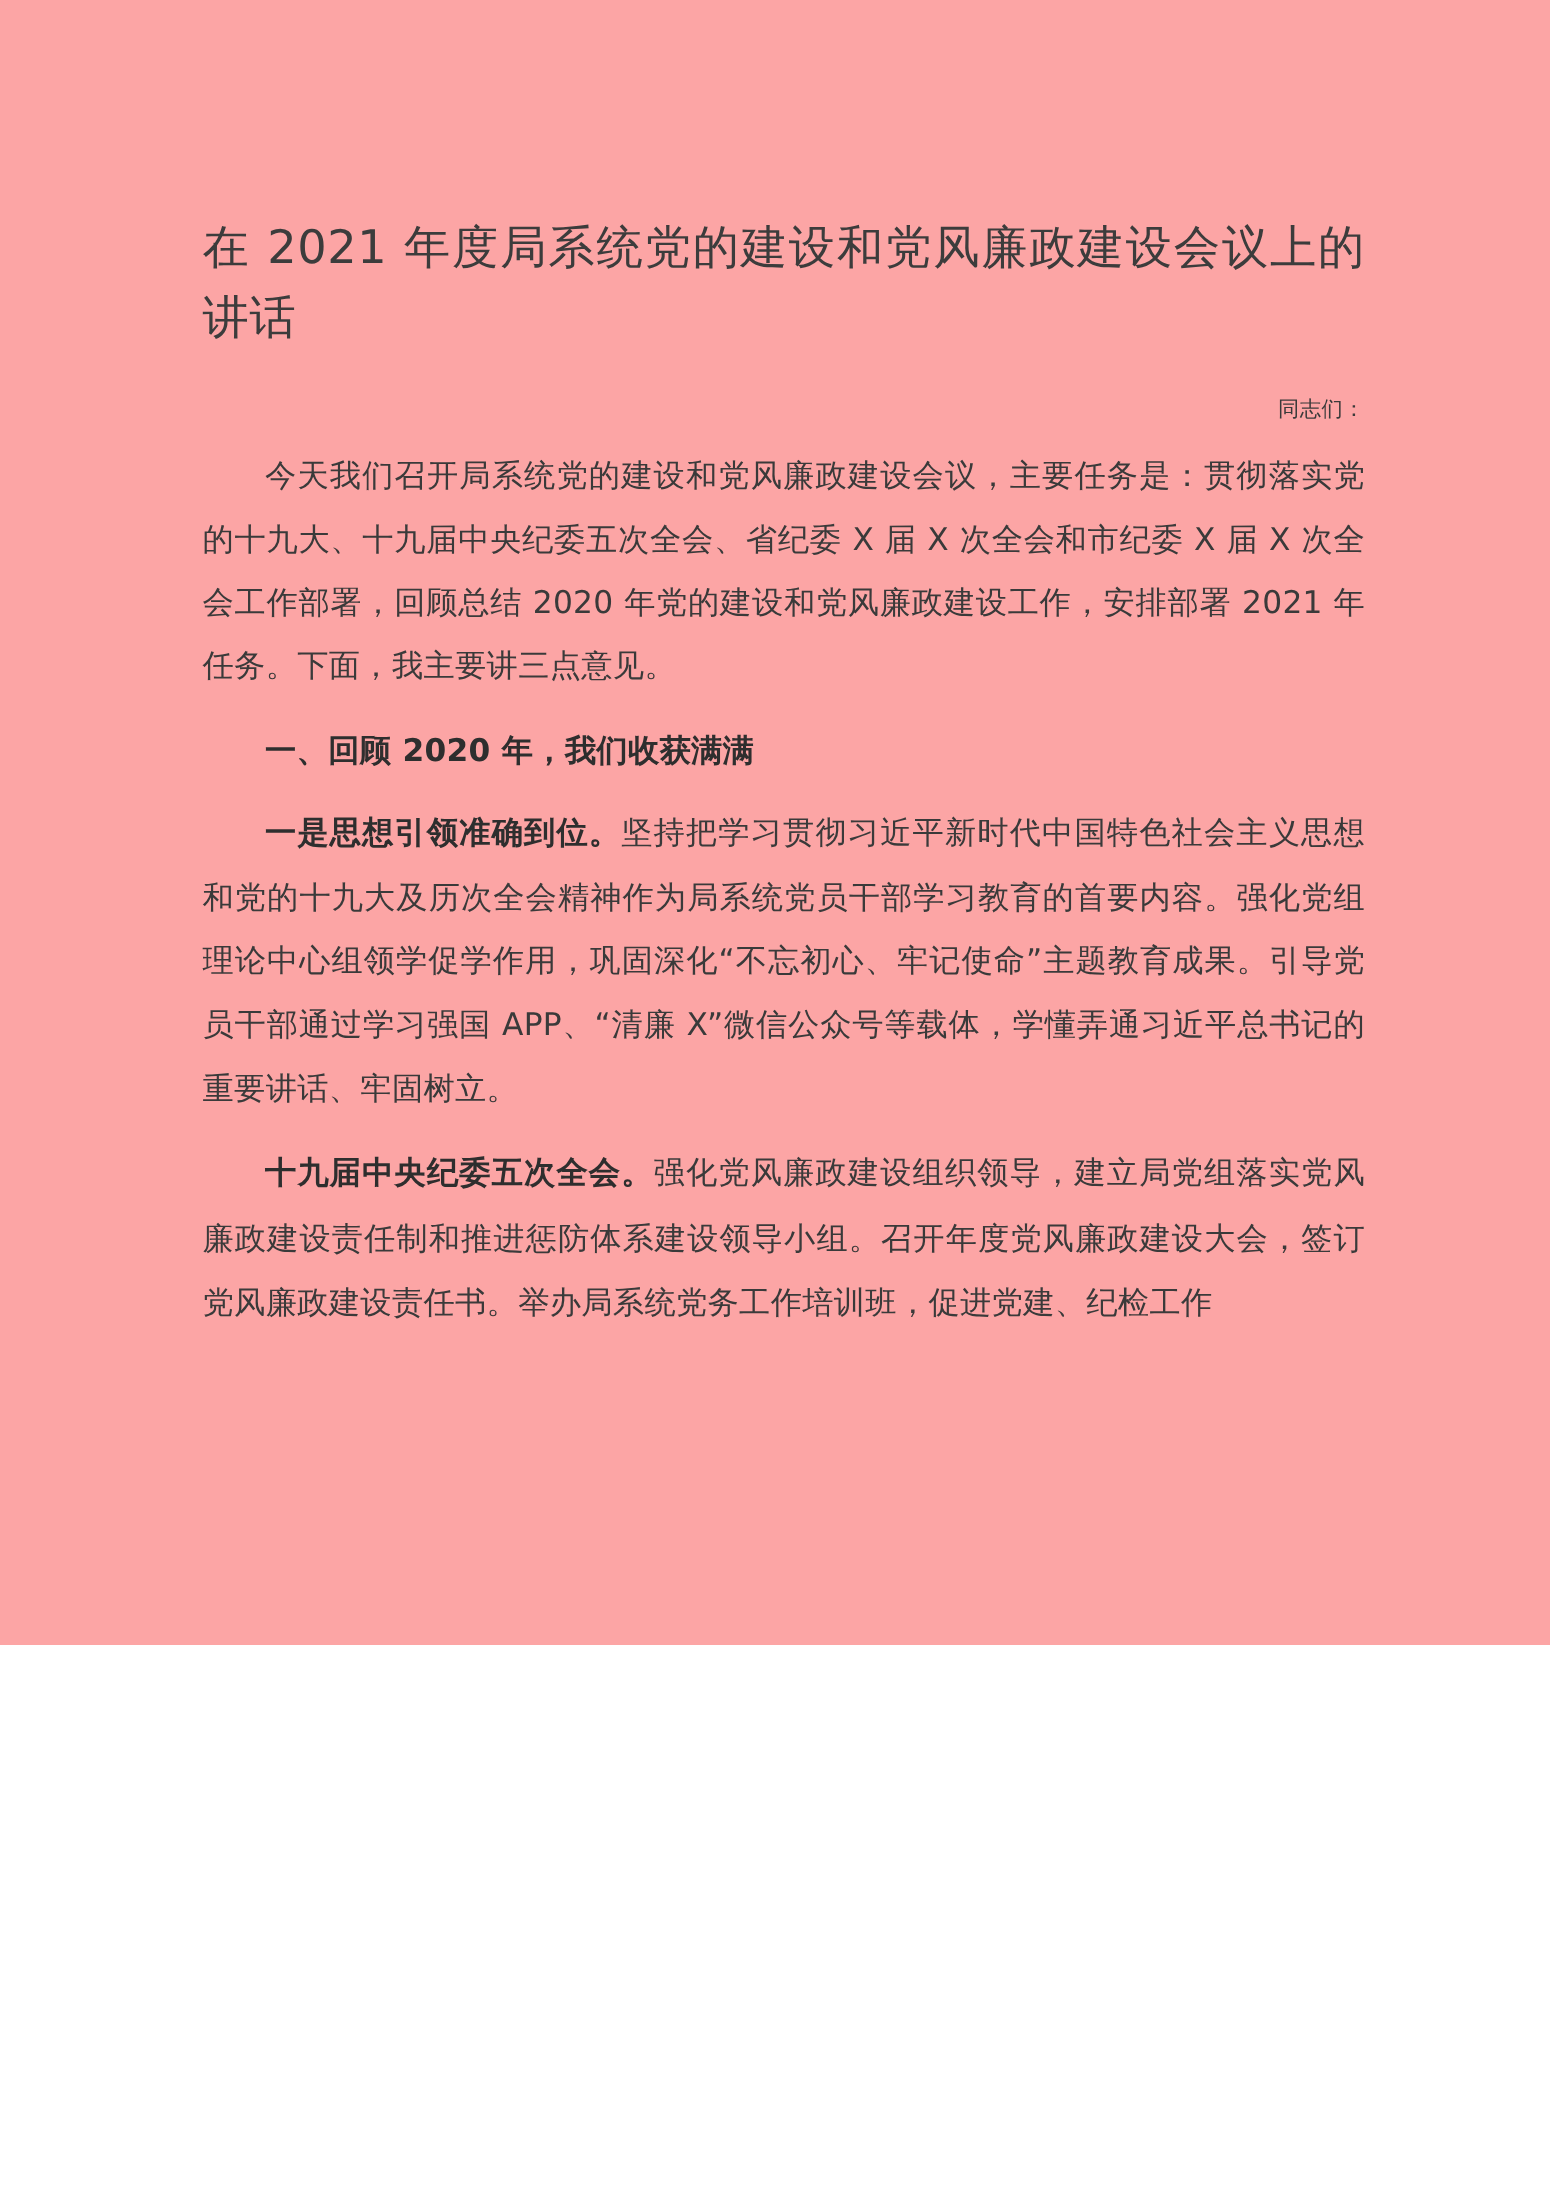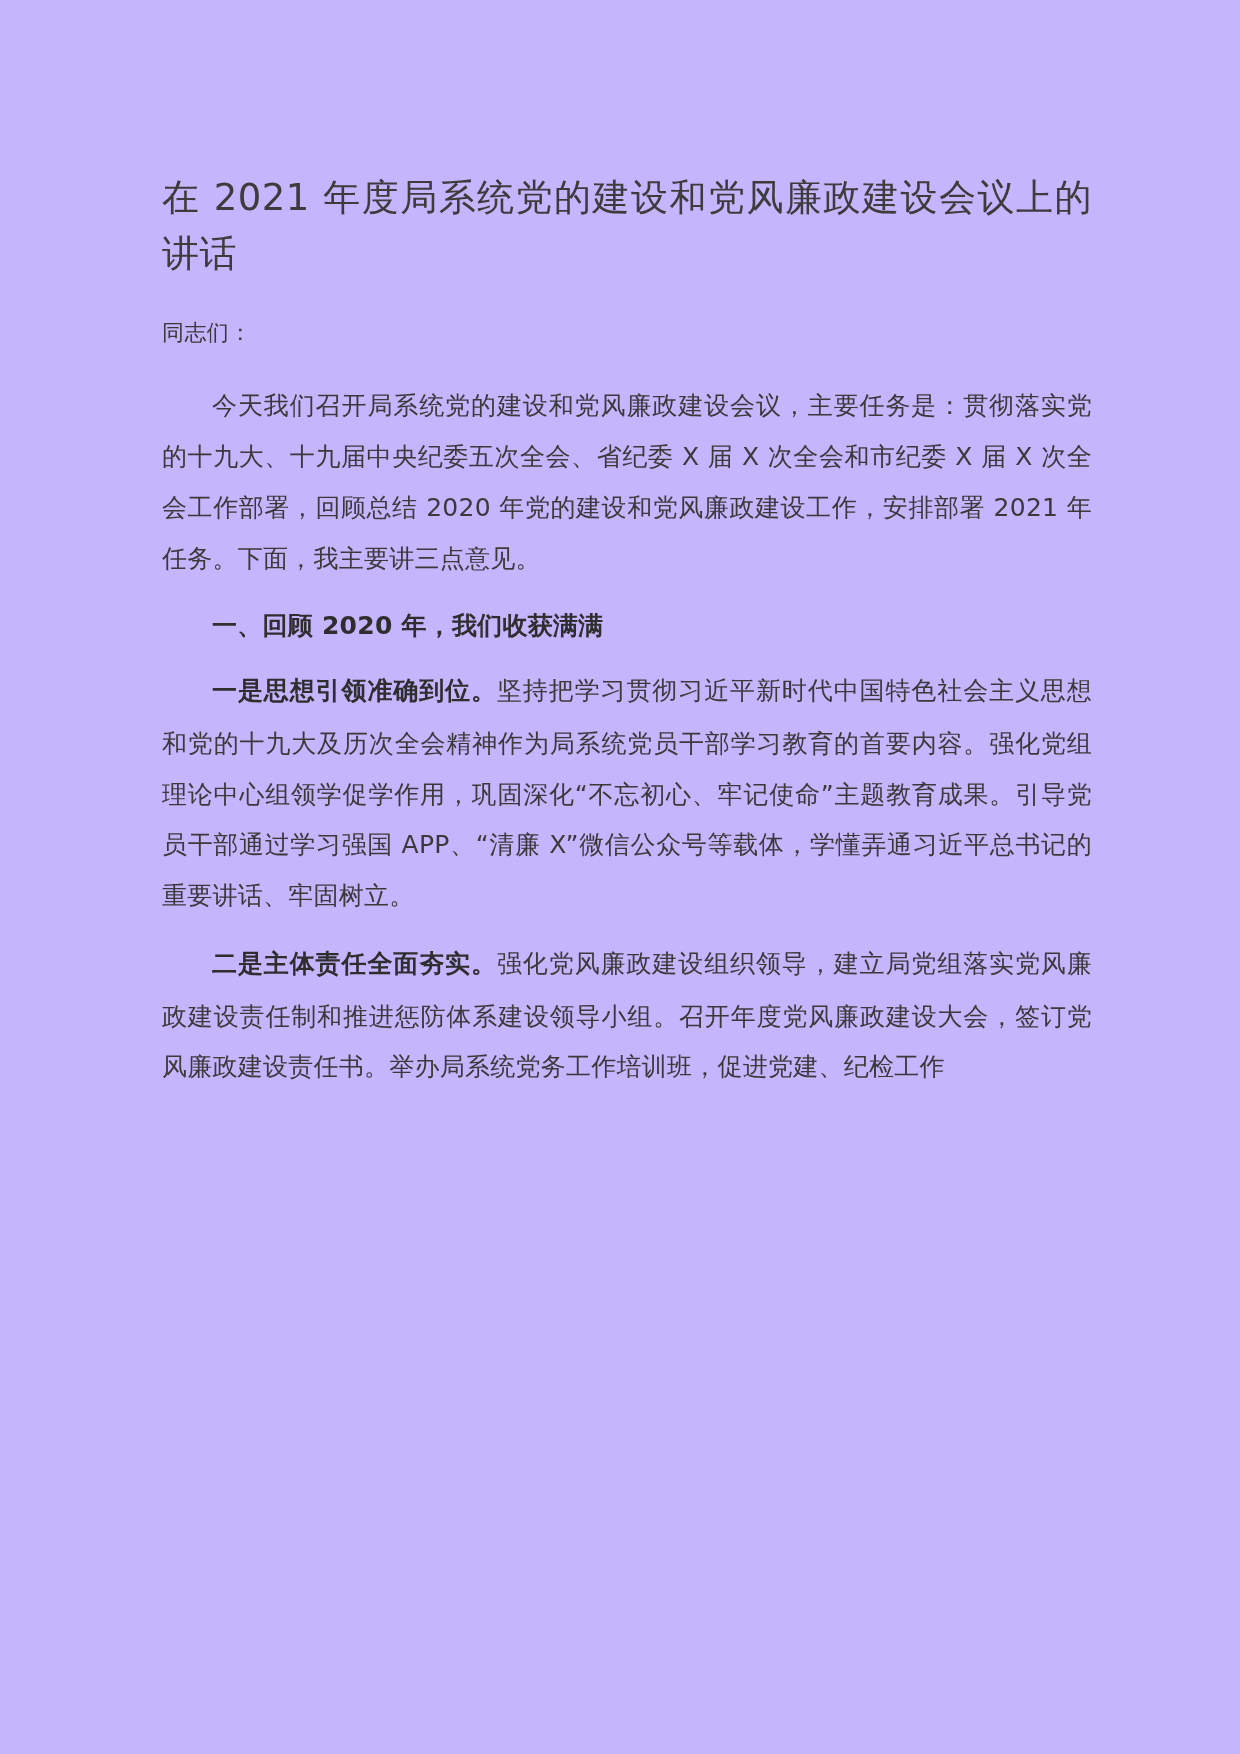--- a/index.html
+++ b/index.html
@@ -7,42 +7,43 @@
     padding: 0;
     background: #ffffff;
   }
   body {
     font-family: "DejaVu Sans", "Liberation Sans", sans-serif;
     color: #3a3a3a;
   }
   .page {
     position: relative;
     width: 1240px;
-    height: 1754px;
-    background: #c4b5fd;
+    height: 1316px;
+    background: #fca5a5;
     box-sizing: border-box;
     padding: 170px 148px 0 162px;
     overflow: hidden;
   }
   .doc-title {
     font-size: 37px;
     line-height: 1.52;
     font-weight: 400;
     color: #3c3c3c;
     letter-spacing: 0.5px;
     margin: 0 0 34px 0;
     text-align: justify;
     text-justify: inter-ideograph;
   }
   .salutation {
-    font-size: 22px;
+    font-size: 17px;
     line-height: 1.5;
     color: #3a3a3a;
-    margin: 0 0 32px 0;
+    margin: 0 0 14px 0;
     letter-spacing: 0.4px;
+    text-align: right;
   }
   .para {
     font-size: 25px;
     line-height: 2.03;
     color: #3a3a3a;
     margin: 0 0 17px 0;
     text-align: justify;
     text-justify: inter-ideograph;
     text-indent: 2em;
     letter-spacing: 0.25px;
@@ -74,16 +75,16 @@
   <p class="para">今天我们召开局系统党的建设和党风廉政建设会议，主要任务是：贯彻落实党的十九大、十九届中央纪委五次全会、省纪委 X 届 X 次全会和市纪委 X 届 X 次全会工作部署，回顾总结 2020 年党的建设和党风廉政建设工作，安排部署 2021 年任务。下面，我主要讲三点意见。</p>
 
   <p class="section-heading">一、回顾 2020 年，我们收获满满</p>
 
 
   <p class="para">
     <span class="lead">一是思想引领准确到位。</span><span>坚持把学习贯彻习近平新时代中国特色社会主义思想和党的十九大及历次全会精神作为局系统党员干部学习教育的首要内容。强化党组理论中心组领学促学作用，巩固深化“不忘初心、牢记使命”主题教育成果。引导党员干部通过学习强国 APP、“清廉 X”微信公众号等载体，学懂弄通习近平总书记的重要讲话、牢固树立。</span>
   </p>
 
   <p class="para">
-    <span class="lead">二是主体责任全面夯实。</span><span>强化党风廉政建设组织领导，建立局党组落实党风廉政建设责任制和推进惩防体系建设领导小组。召开年度党风廉政建设大会，签订党风廉政建设责任书。举办局系统党务工作培训班，促进党建、纪检工作</span>
+    <span class="lead">十九届中央纪委五次全会。</span><span>强化党风廉政建设组织领导，建立局党组落实党风廉政建设责任制和推进惩防体系建设领导小组。召开年度党风廉政建设大会，签订党风廉政建设责任书。举办局系统党务工作培训班，促进党建、纪检工作</span>
   </p>
 
 </div>
 
 </body></html>

